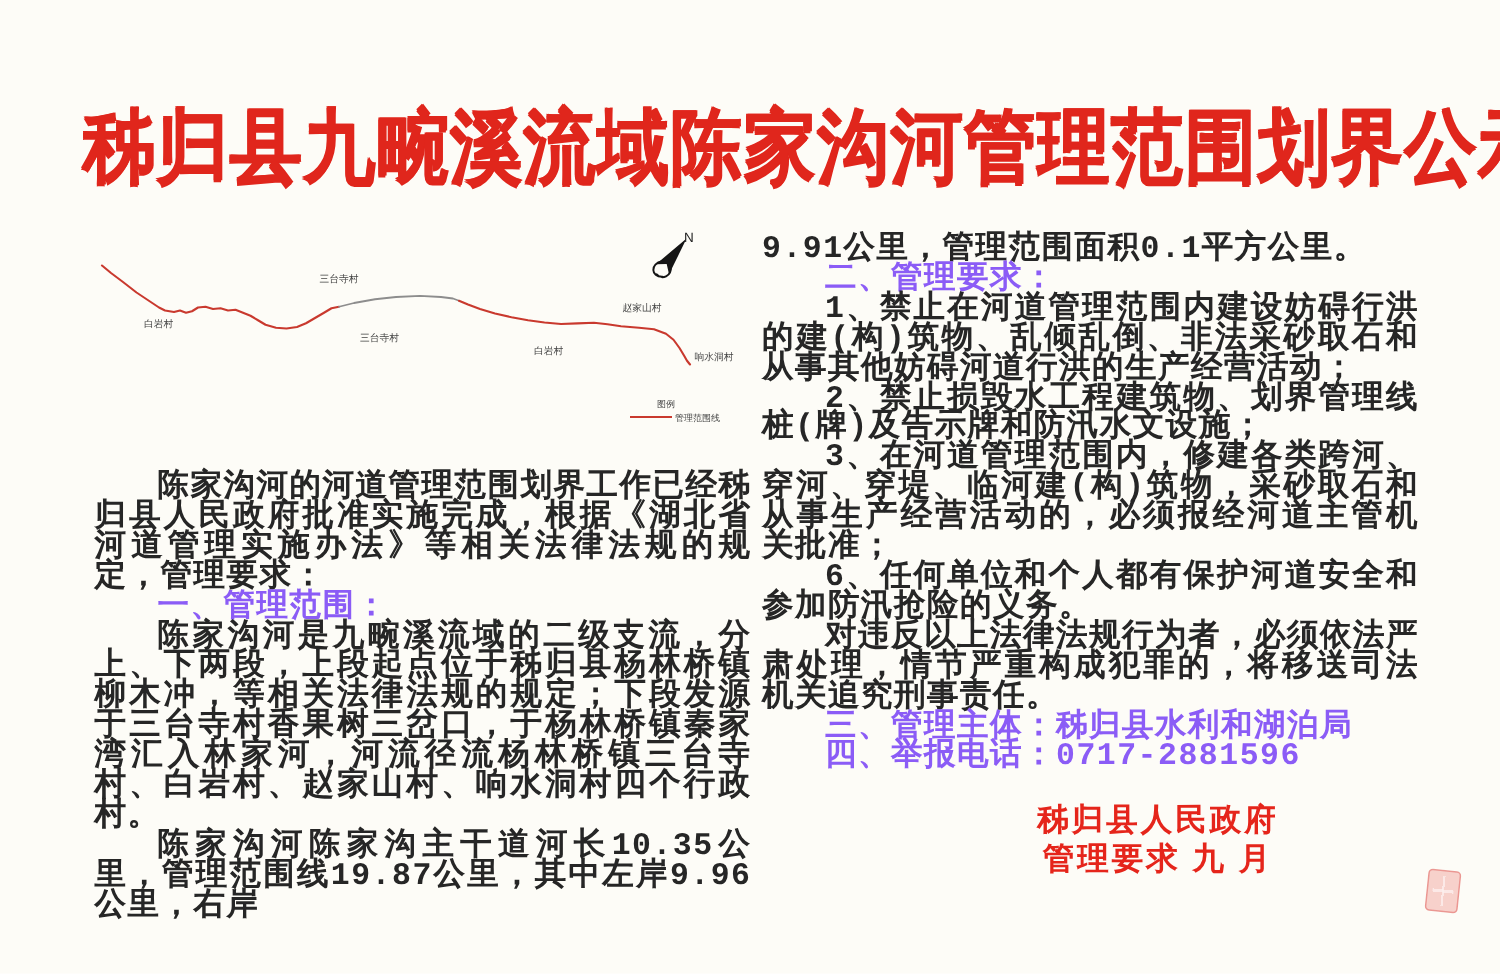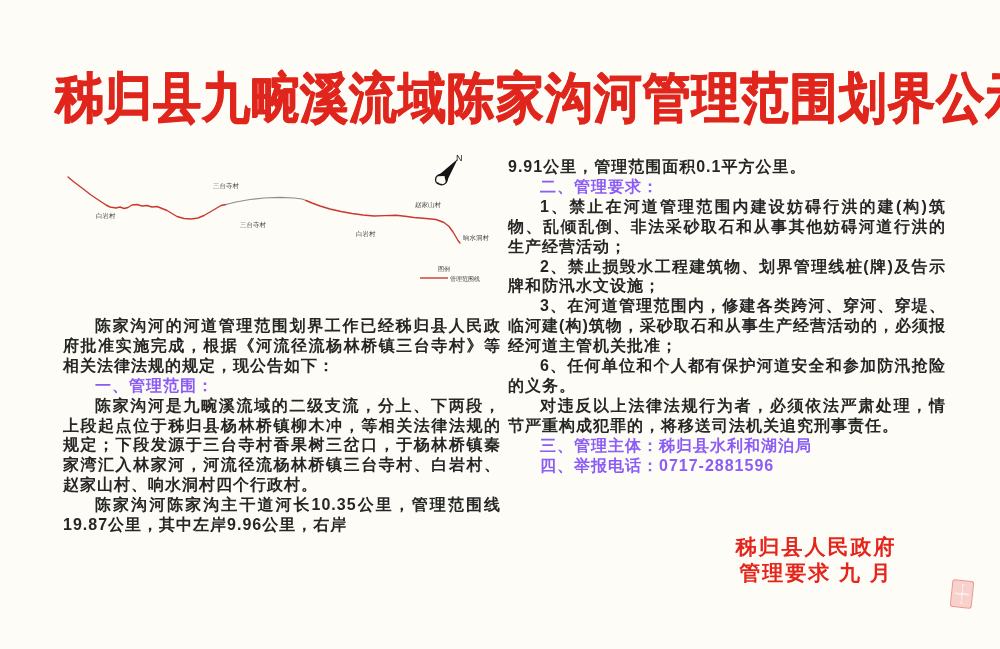--- a/index.html
+++ b/index.html
@@ -13,30 +13,30 @@
     position:absolute; top:62px; left:0; width:1000px;
     text-align:center; color:#e0261c;
     font-size:54px; font-weight:900; letter-spacing:1px;
     transform:scaleX(0.89); transform-origin:center;
     white-space:nowrap;
     text-shadow:1px 0 0 #e0261c, 0 1px 0 #e0261c;
   }
   .map { position:absolute; left:58px; top:148px; width:444px; height:152px; }
   .col {
     position:absolute; width:438px;
-    font-size:16px; line-height:19.9px; letter-spacing:1px;
-    color:#262626; text-align:justify; font-weight:600;
+    font-size:21px; line-height:19.9px; letter-spacing:1px;
+    color:#262626; text-align:justify; font-weight:600;font-family:Liberation Mono, monospace;
   }
   .col-left  { left:63px;  top:316px; }
   .col-right { left:508px; top:157px; }
   .col p { text-indent:2em; }
   .col p.cont { text-indent:0; }
   .red-head { color:#8b5cf6; font-weight:800; }
   .signature {
-    position:absolute; left:696px; top:534px; width:240px;
+    position:absolute; left:652px; top:534px; width:240px;
     text-align:center; color:#e5251b; font-weight:800;
     font-size:21px; line-height:26px; letter-spacing:2px;
   }
   .seal {
     position:absolute; left:951px; top:580px; width:22px; height:28px;
     background:rgba(235,108,104,0.30);
     border:1px solid rgba(219,80,75,0.45);
     border-radius:3px; transform:rotate(6deg);
   }
   .seal::after {
@@ -77,21 +77,21 @@
     </g>
 
     <g>
       <text x="380" y="123" font-size="6" fill="#444">图例</text>
       <line x1="362" y1="130" x2="390" y2="130" stroke="#c9392e" stroke-width="1.4"></line>
       <text x="392" y="132.5" font-size="6" fill="#444">管理范围线</text>
     </g>
   </svg>
 
   <div class="col col-left">
-    <p>陈家沟河的河道管理范围划界工作已经秭归县人民政府批准实施完成，根据《河流径流杨林桥镇三台寺村》等相关法律法规的规定，现公告如下：</p>
+    <p>陈家沟河的河道管理范围划界工作已经秭归县人民政府批准实施完成，根据《湖北省河道管理实施办法》等相关法律法规的规定，管理要求：</p>
     <p class="red-head">一、管理范围：</p>
     <p>陈家沟河是九畹溪流域的二级支流，分上、下两段，上段起点位于秭归县杨林桥镇柳木冲，等相关法律法规的规定；下段发源于三台寺村香果树三岔口，于杨林桥镇秦家湾汇入林家河，河流径流杨林桥镇三台寺村、白岩村、赵家山村、响水洞村四个行政村。</p>
     <p>陈家沟河陈家沟主干道河长10.35公里，管理范围线19.87公里，其中左岸9.96公里，右岸</p>
   </div>
 
   <div class="col col-right">
     <p class="cont">9.91公里，管理范围面积0.1平方公里。</p>
     <p class="red-head">二、管理要求：</p>
     <p>1、禁止在河道管理范围内建设妨碍行洪的建(构)筑物、乱倾乱倒、非法采砂取石和从事其他妨碍河道行洪的生产经营活动；</p>
     <p>2、禁止损毁水工程建筑物、划界管理线桩(牌)及告示牌和防汛水文设施；</p>

